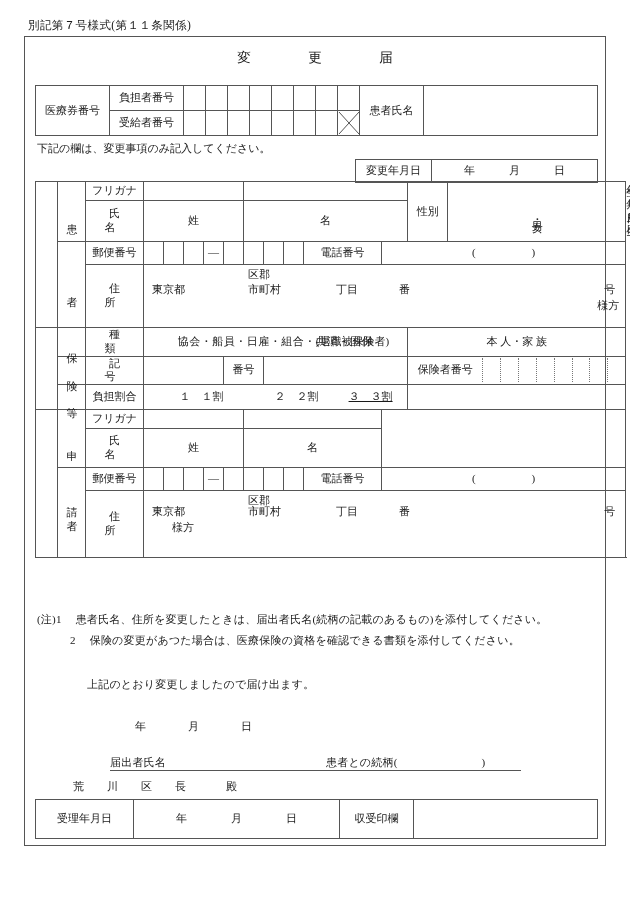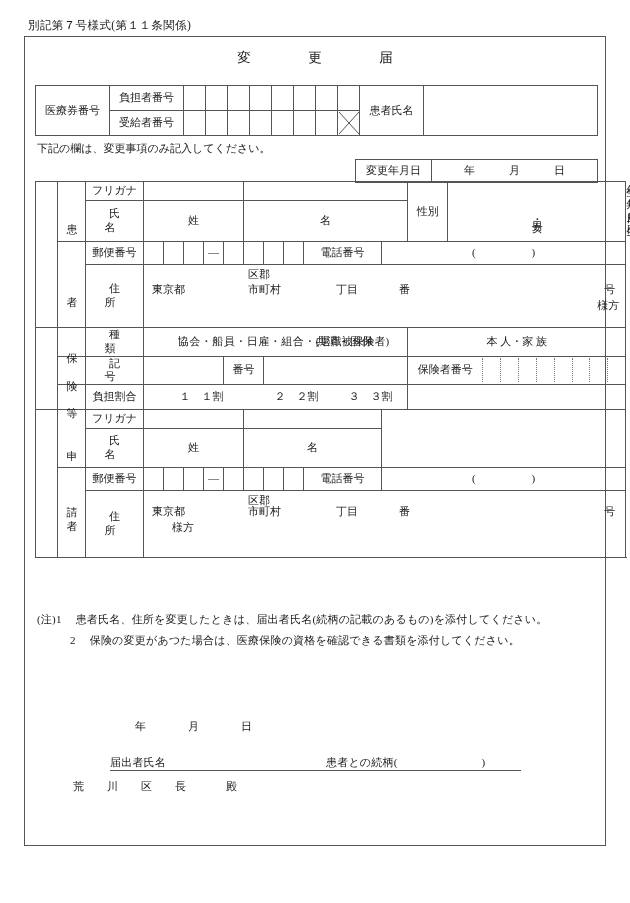--- a/index.html
+++ b/index.html
@@ -357,21 +357,21 @@
           </div>
         </td>
       </tr>
 
       <tr>
         <td>
           <span class="vlabel-tight">等</span>
         </td>
         <td style="height:24px">負担割合</td>
         <td colspan="11" class="left-pad" style="height:24px">
-          <span style="display:inline-block; width:86px; text-align:center;">１　１割</span><span style="display:inline-block; width:104px; text-align:center;">２　２割</span><span style="display:inline-block; text-align:left;">３　３割</span>
+          <span style="display:inline-block; width:86px; text-align:center;">１　１割</span><span style="display:inline-block; width:104px; text-align:center;">２　２割</span><span style="display:inline-block; text-align:left;text-decoration:underline;">３　３割</span>
         </td>
         <td colspan="2"></td>
       </tr>
 
       <tr>
         <td rowspan="4" class="nb-t"></td>
         <td rowspan="2">
           <span class="vlabel-tight">申</span>
         </td>
         <td class="dash-b" style="height:18px">フリガナ</td>
@@ -429,26 +429,45 @@
     </tbody>
       </table>
 
     <div class="free-text" style="left:12px; top:575px;">
       <span>(注)</span><span>1</span><span style="display:inline-block;width:14px;"></span><span>患者氏名、住所を変更したときは、届出者氏名(続柄の記載のあるもの)を添付してください。</span>
     </div>
     <div class="free-text" style="left:45px; top:596px;">
       <span>2</span><span style="display:inline-block;width:14px;"></span><span>保険の変更があつた場合は、医療保険の資格を確認できる書類を添付してください。</span>
     </div>
 
+    <div class="free-text" style="left:62px; top:640px;">上記のとおり変更しましたので届け出ます。</div>
 
     <div class="free-text" style="left:110px; top:682px;">
       <span class="span-date" style="margin-right:42px">年</span><span class="span-date" style="margin-right:42px">月</span><span class="span-date">日</span>
     </div>
 
     <div class="free-text" style="left:48px; top:742px; letter-spacing:6px;">荒　川　区　長　　殿</div>
 
     <div class="free-text" style="left:85px; top:718px;">
       <span class="ul-field" style="width:210px;"><span>届出者氏名</span></span><span class="ul-field" style="width:195px; padding-left:6px;"><span>患者との続柄(</span><span style="display:inline-block;width:84px;"></span><span>)</span></span>
     </div>
 
+    <table class="grid" style="left:10px; top:762px; width:562px;">
+      <colgroup>
+        <col style="width:98px">
+          <col style="width:206px">
+          <col style="width:74px">
+          <col style="width:184px">
+      </colgroup>
+      <tbody>
+          <tr>
+        <td style="height:38px">受理年月日</td>
+        <td style="height:38px">
+          <span class="span-date" style="margin-right:44px">年</span><span class="span-date" style="margin-right:44px">月</span><span class="span-date">日</span>
+        </td>
+        <td style="height:38px">収受印欄</td>
+        <td style="height:38px"></td>
+      </tr>
+    </tbody>
+      </table>
 
   </div>
 </div>
 
 </body></html>

